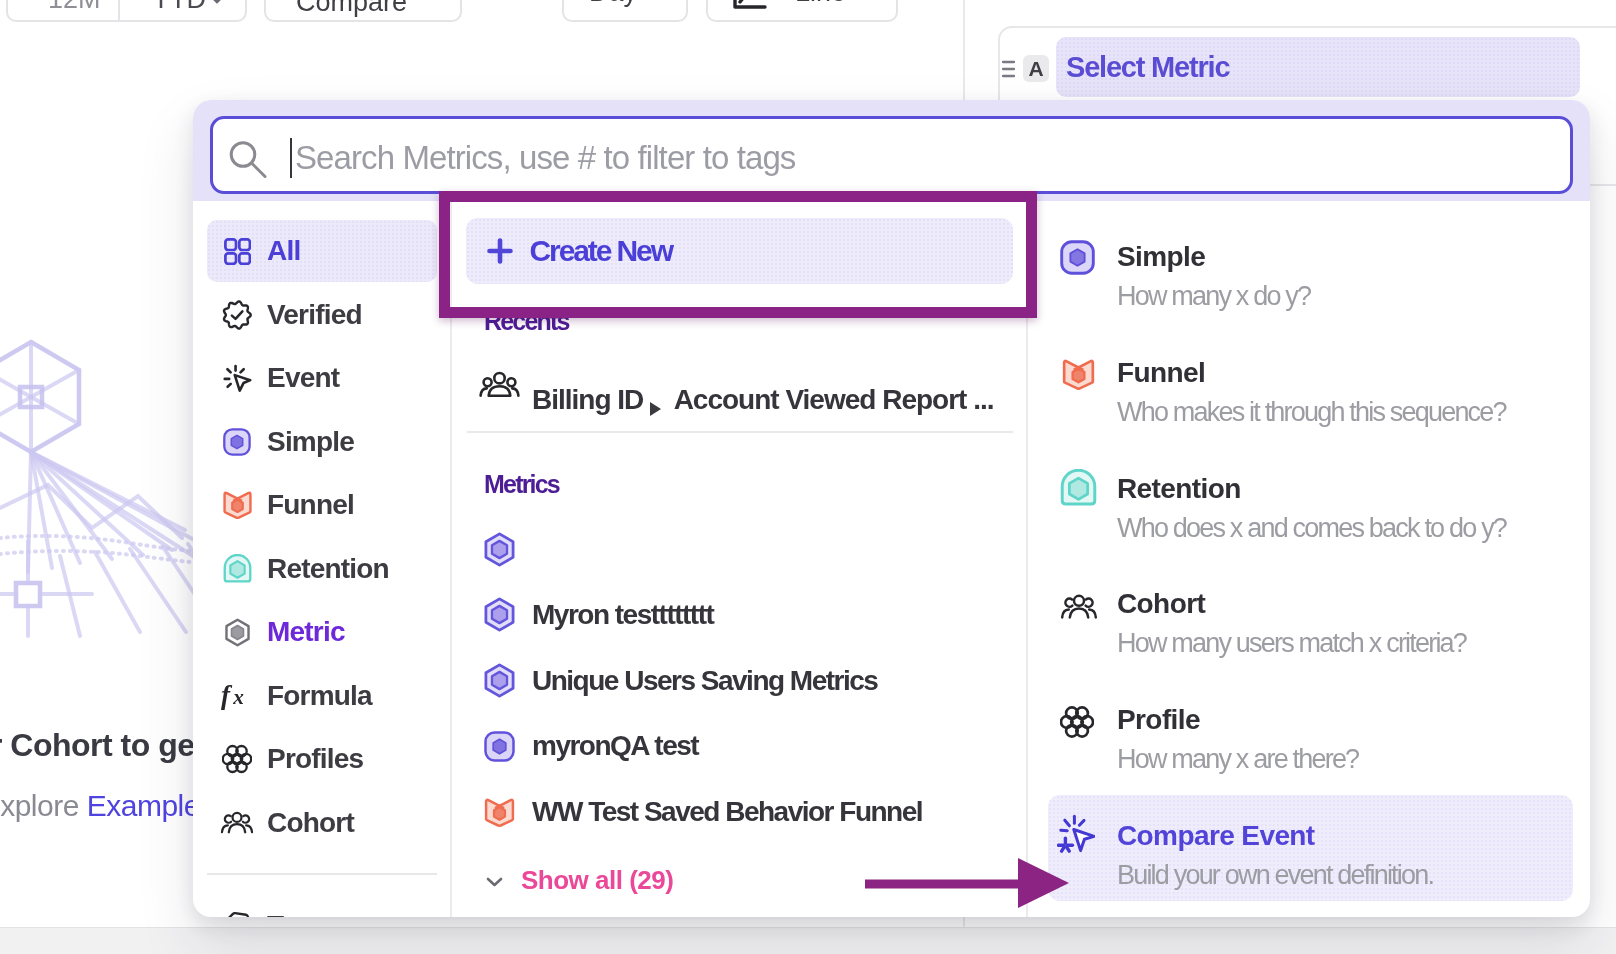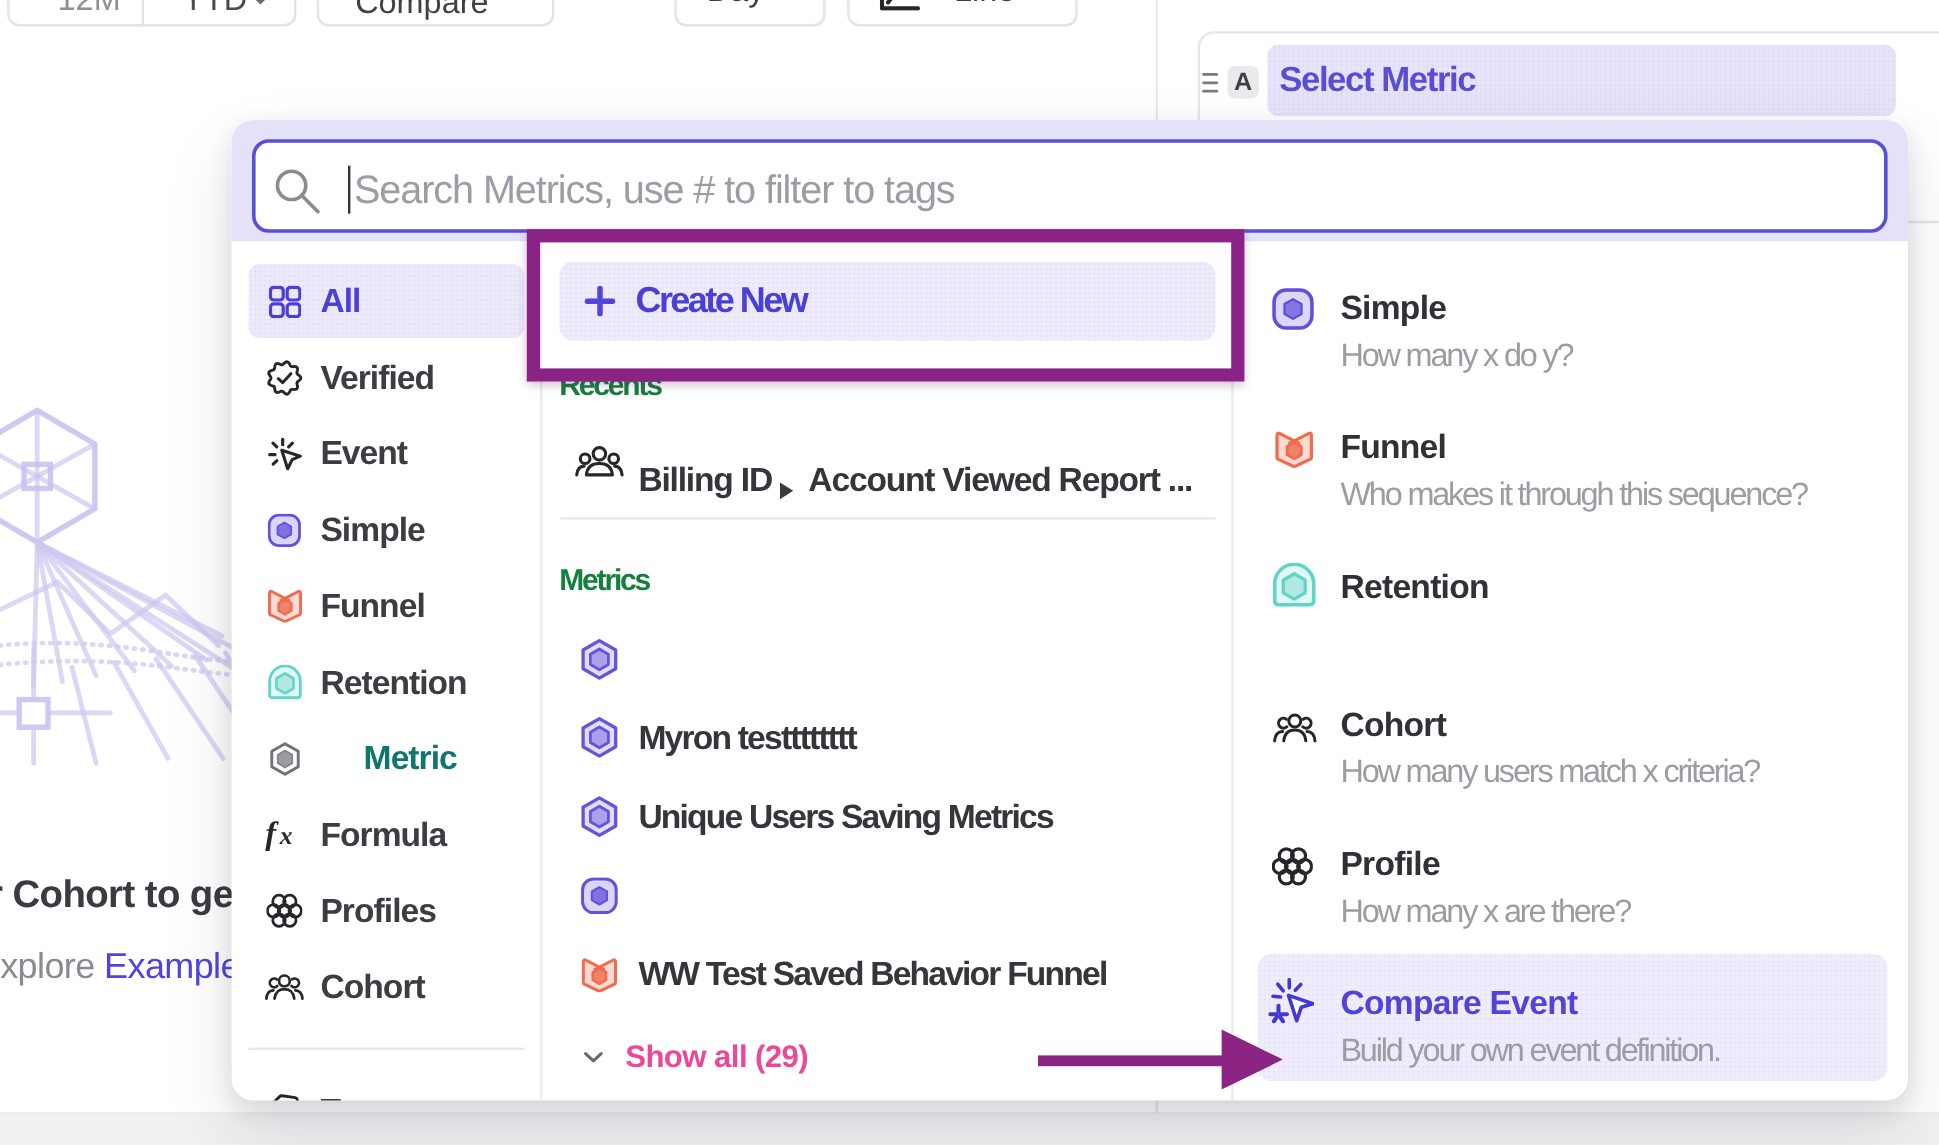--- a/index.html
+++ b/index.html
@@ -30,21 +30,21 @@
   #caret { position:absolute; left:77px; top:19px; width:2px; height:40px; background:#35353B; }
   .divv { position:absolute; top:101px; width:2px; height:716px; background:#EBEBED; }
   .srow { position:absolute; left:14px; width:230px; height:62px; }
   .srow .ic { position:absolute; left:8px; top:0; width:44px; height:62px; display:flex; align-items:center; justify-content:center; }
   .srow .t { position:absolute; left:60px; top:0; height:62px; display:flex; align-items:center; font-size:28px; font-weight:700; color:#3C3C42; letter-spacing:-0.8px; white-space:nowrap; }
   .hl { background:#ECE9FA; border-radius:10px; background-image:radial-gradient(rgba(100,86,220,0.07) 0.9px, rgba(0,0,0,0) 1.1px); background-size:4px 4px;text-align:right; }
   .sdiv { position:absolute; left:14px; top:773px; width:230px; height:2px; background:#E8E8EA; }
   #createnew { position:absolute; left:272.5px; top:117.5px; width:547px; height:66px;
     background:#EEEBFB; border-radius:12px; display:flex; align-items:center; background-image:radial-gradient(rgba(100,86,220,0.07) 0.9px, rgba(0,0,0,0) 1.1px); background-size:4px 4px; }
   #createnew .t { color:#4A3FD6; font-size:30px; font-weight:700; margin-left:17px; letter-spacing:-2.1px; }
-  .mlabel { position:absolute; left:273px; font-size:25px; font-weight:700; color:#15803d; letter-spacing:-1.8px; }
+  .mlabel { position:absolute; left:291px; font-size:25px; font-weight:700; color:#4c1d95; letter-spacing:-1.8px; }
   .mrow { position:absolute; left:272px; width:560px; height:64px; }
   .mrow .ic { position:absolute; left:16px; top:0; width:36px; height:64px; display:flex; align-items:center; justify-content:center; }
   .mrow .t { position:absolute; left:67px; top:0; height:64px; display:flex; align-items:center; font-size:28px; font-weight:700; color:#35353B; white-space:nowrap; letter-spacing:-1.5px; }
   .mdiv { position:absolute; left:274px; top:330.5px; width:546px; height:2px; background:#E9E9EB; }
   .rrow { position:absolute; left:834px; width:563px; height:92px; }
   .iconh { position:absolute; }
   .rrow .t { position:absolute; left:90px; top:4px; font-size:28px; font-weight:700; color:#303036;
     letter-spacing:-0.6px; white-space:nowrap; line-height:40px; }
   .rrow .s { position:absolute; left:90px; top:44px; font-size:27px; color:#9C9CA3;
     letter-spacing:-1.8px; white-space:nowrap; line-height:38px; }
@@ -209,21 +209,21 @@
         </span>
         <div class="t" style="color:#3C3C42;">Retention</div>
       </div>
 <div class="srow" style="top:501.0px;">
         <span class="ic">
           <svg width="29" height="29" viewBox="0 0 30 30" fill="none">
             <path d="M15.0,1.8 L26.4,8.4 L26.4,21.6 L15.0,28.2 L3.6,21.6 L3.6,8.4 Z" fill="none" stroke="#717178" stroke-width="2.5" stroke-linejoin="round"></path>
             <path d="M15.0,7.8 L21.2,11.4 L21.2,18.6 L15.0,22.2 L8.8,18.6 L8.8,11.4 Z" fill="#9B9BA1" stroke="#85858C" stroke-width="1.6" stroke-linejoin="round"></path>
           </svg>
         </span>
-        <div class="t" style="color:#0f766e;margin-left:36px;">Metric</div>
+        <div class="t" style="color:#6d28d9;">Metric</div>
       </div>
 <div class="srow" style="top:564.5px;">
         <span class="ic">
           <svg width="35" height="29" viewBox="0 0 36 30">
             <text x="1" y="23.5" font-family="Liberation Serif" font-style="italic" font-weight="700" font-size="28" fill="#26262B">f</text>
             <text x="13.5" y="23.5" font-family="Liberation Serif" font-style="italic" font-weight="700" font-size="22" fill="#26262B">x</text>
           </svg>
         </span>
         <div class="t" style="color:#3C3C42;">Formula</div>
       </div>
@@ -321,20 +321,21 @@
         </span>
         <div class="t">Unique Users Saving Metrics</div>
       </div>
 <div class="mrow" style="top:614.4px;">
         <span class="ic">
           <svg width="31" height="31" viewBox="0 0 31 31" fill="none">
             <rect x="1.5" y="1.5" width="28.0" height="28.0" rx="9.0" fill="#DBD5F8" stroke="#6152DC" stroke-width="2.5"></rect>
             <path d="M15.5,8.2 L21.8,11.9 L21.8,19.1 L15.5,22.8 L9.2,19.1 L9.2,11.9 Z" fill="#8172E2" stroke="#6152DC" stroke-width="1.7" stroke-linejoin="round"></path>
           </svg>
         </span>
+        <div class="t">myronQA test</div>
       </div>
 <div class="mrow" style="top:680.2px;">
         <span class="ic">
           <svg width="31" height="29" viewBox="0 0 30 29" fill="none">
             <g>
               <path d="M1.6,21 L1.6,3.6 Q1.6,1.0 3.9,2.2 L15,7.9 L26.1,2.2 Q28.4,1.0 28.4,3.6 L28.4,21 Q28.4,21.8 27.7,22.1 L16.2,27.5 Q15,28.1 13.8,27.5 L2.3,22.1 Q1.6,21.8 1.6,21 Z" fill="#FBDAD1" stroke="#F06C4F" stroke-width="2.5" stroke-linejoin="round"></path>
               <path d="M15,7.9 L19.5,10.2 M15,7.9 L10.5,10.2" stroke="#F06C4F" stroke-width="2.5"></path>
               <path d="M15.0,9.0 L20.5,12.2 L20.5,18.6 L15.0,21.8 L9.5,18.6 L9.5,12.2 Z" fill="#F0846A" stroke="#F06C4F" stroke-width="2.2" stroke-linejoin="round"></path>
             </g>
           </svg>
@@ -366,20 +367,21 @@
           </svg></div>
         <div class="t" style="color:#303036;">Funnel</div>
         <div class="s">Who makes it through this sequence?</div>
       </div>
 <div class="rrow" style="top:364.6px;">
         <div class="iconh" style="left:33px; top:4px;"><svg width="37" height="37" viewBox="0 0 30 30" fill="none">
             <path d="M4.6,28.4 Q1.8,28.4 1.8,25.6 L1.8,14.2 A13.2,13.2 0 0 1 28.2,14.2 L28.2,25.6 Q28.2,28.4 25.4,28.4 Z" fill="#E3F7F4" stroke="#5FD4C8" stroke-width="2.4" stroke-linejoin="round"></path>
             <path d="M15.0,7.4 L22.4,11.7 L22.4,20.3 L15.0,24.6 L7.6,20.3 L7.6,11.7 Z" fill="#AFE9E1" stroke="#5FD4C8" stroke-width="2.2" stroke-linejoin="round"></path>
           </svg></div>
         <div class="t" style="color:#303036;">Retention</div>
+        <div class="s">Who does x and comes back to do y?</div>
       </div>
 <div class="rrow" style="top:480.4px;">
         <div class="iconh" style="left:33px; top:14px;"><svg width="38" height="25" viewBox="0 0 38 25" fill="none">
             <g stroke="#26262B" stroke-width="2.5" stroke-linecap="round">
               <path d="M2.2,23.4 Q2.8,15.8 8.8,15.6"></path>
               <path d="M12.0,5.4 A4.1,4.1 0 1 0 12.4,11.6"></path>
               <path d="M35.8,23.4 Q35.2,15.8 29.2,15.6"></path>
               <path d="M26.0,5.4 A4.1,4.1 0 1 1 25.6,11.6"></path>
               <circle cx="19" cy="6.8" r="5.0"></circle>
               <path d="M9.8,23.4 Q10.8,14.4 19,14.4 Q27.2,14.4 28.2,23.4"></path>

